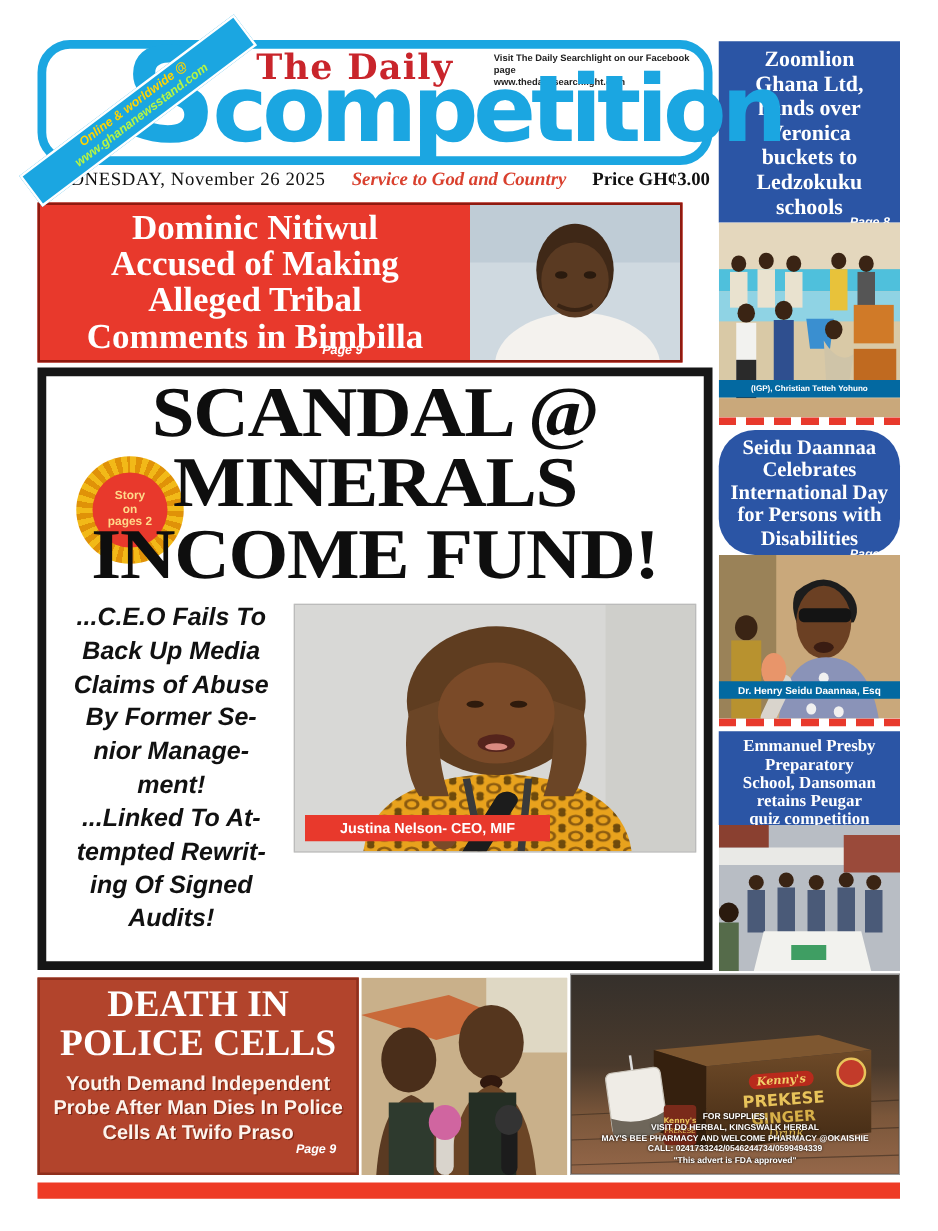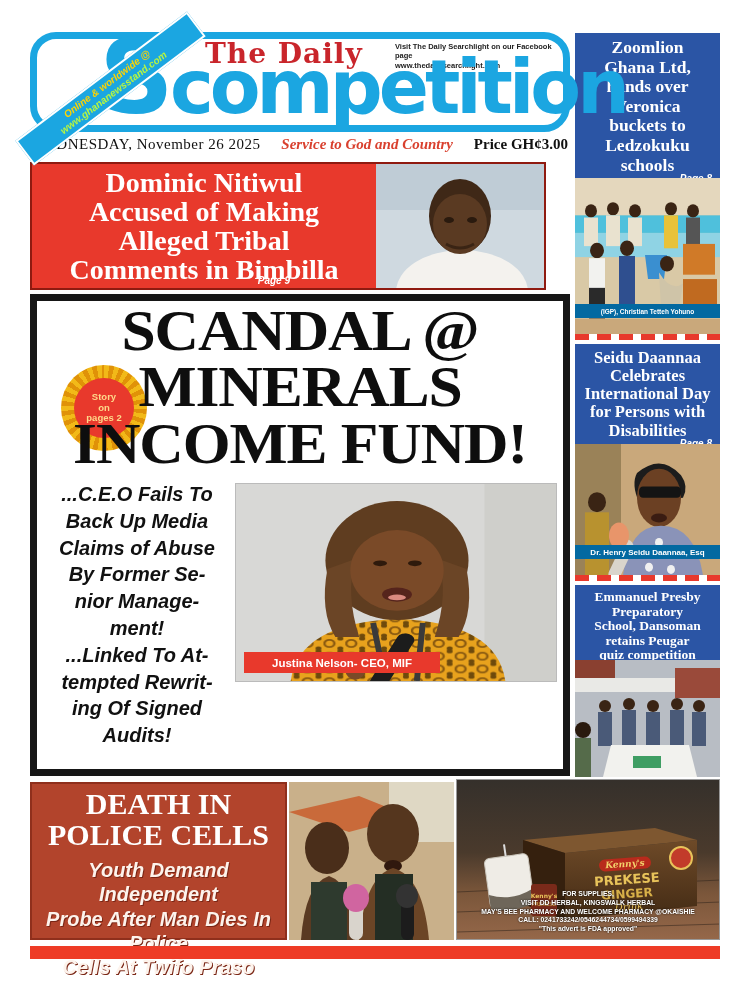--- a/index.html
+++ b/index.html
@@ -73,34 +73,34 @@
   .rc-page { text-align:right; padding-right:8px; font-style:italic; font-size:10px;
              font-family:"Liberation Sans", sans-serif; margin-top:-2px; }
   .rc-photo { position:absolute; left:575px; width:145px; overflow:hidden; }
   .rc-caption { position:absolute; left:0; bottom:16px; width:100%; height:14px; background:#0369a1;
                 color:#fff; font-weight:bold; display:flex; align-items:center; justify-content:center; }
   .rc-divider { position:absolute; left:575px; width:145px; height:6px;
                 background:repeating-linear-gradient(90deg, #e8392c 0 14px, #fff 14px 22px); }
   #rc1-box { top:33px; height:145px; font-size:17.5px; line-height:1.12; }
   #rc1-photo { top:178px; height:156px; }
   #rc-div1 { top:334px; }
-  #rc2-box { top:344px; height:100px; font-size:16.5px; line-height:1.1; }
+  #rc2-box { top:344px; height:100px; font-size:16.5px; line-height:1.1;border-radius:29px; }
   #rc2-photo { top:444px; height:131px; }
   #rc-div2 { top:575px; }
   #rc3-box { top:585px; height:75px; font-size:13.5px; line-height:1.08; }
   #rc3-photo { top:660px; height:117px; }
   #rc1-photo .rc-caption { font-size:6.5px; }
   #rc2-photo .rc-caption { font-size:8px; }
 
   
   #bl-box { position:absolute; left:30px; top:782px; width:257px; height:158px;
             background:#b2442c; border:2px solid #8f2f1c; color:#fff; text-align:center; }
   #bl-headline { font-family:"Liberation Serif", serif; font-weight:bold; font-size:30px;
                  line-height:1.03; margin-top:5px; }
-  #bl-subhead { font-weight:bold; font-style:italic; font-size:20px; line-height:1.22;
+  #bl-subhead { font-weight:bold; font-size:16px; line-height:1.22;
                 margin-top:7px; color:#fdf3ec; text-shadow:1px 1px 0 #7a2615; }
   #bl-page { text-align:right; padding-right:16px; font-style:italic; font-weight:bold;
              font-size:10px; margin-top:-2px; }
   #bm-photo { position:absolute; left:289px; top:782px; width:165px; height:158px; overflow:hidden; }
 
   #advert { position:absolute; left:456px; top:779px; width:264px; height:161px;
             background:#2e2a26; border:1px solid #999; overflow:hidden; }
   #advert-header { position:absolute; top:5px; width:100%; text-align:center; color:#fff;
                    font-weight:bold; font-size:14.5px; z-index:2; letter-spacing:.3px; }
   #advert-details { position:absolute; bottom:5px; width:100%; text-align:center; color:#fff;

